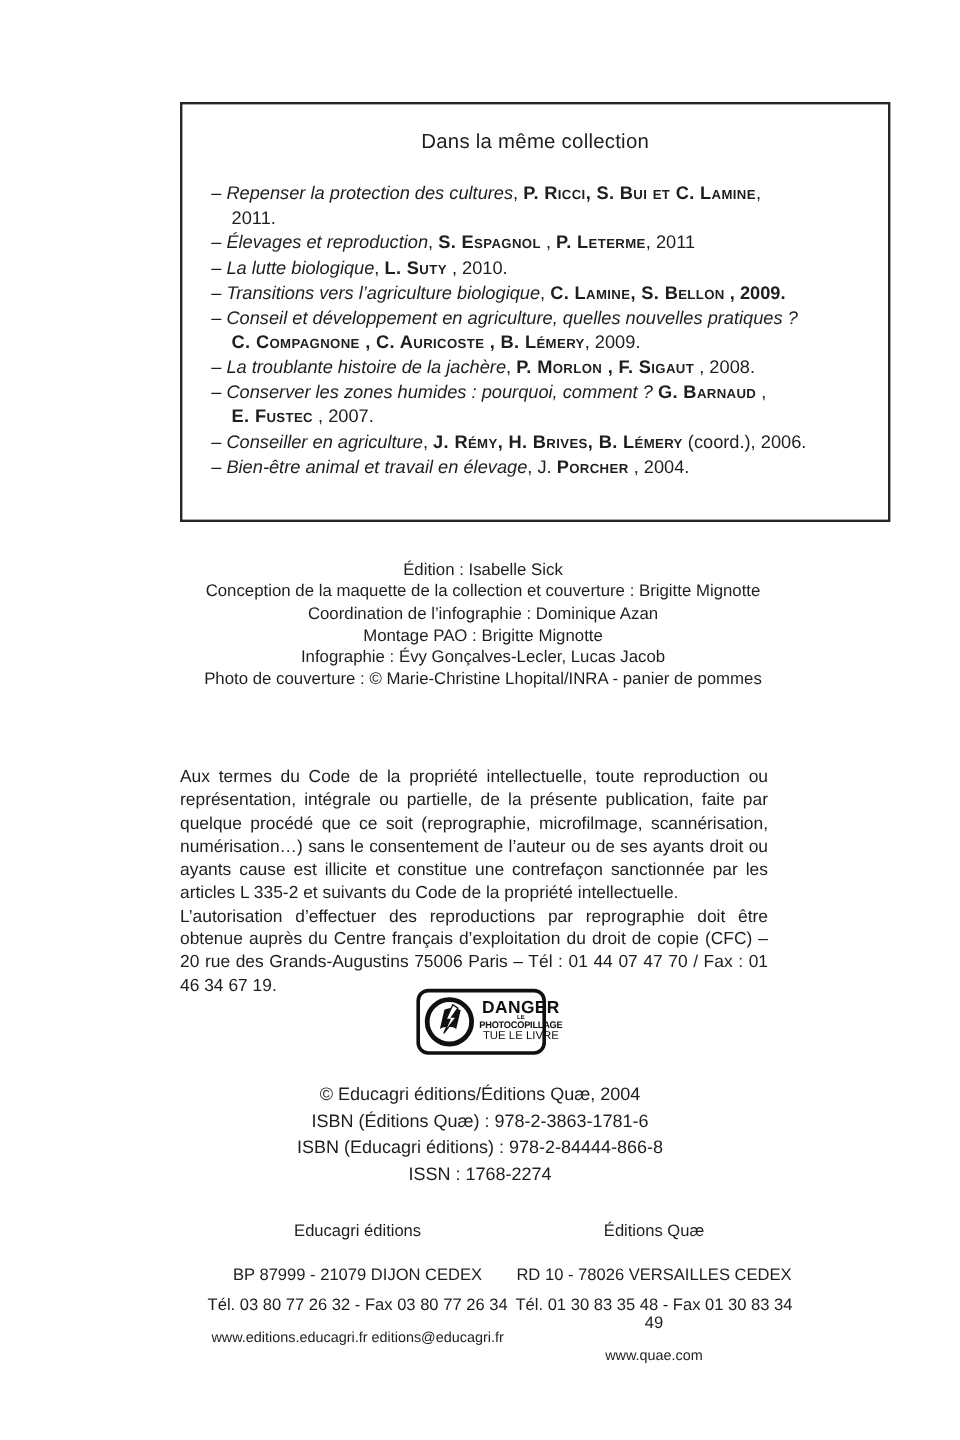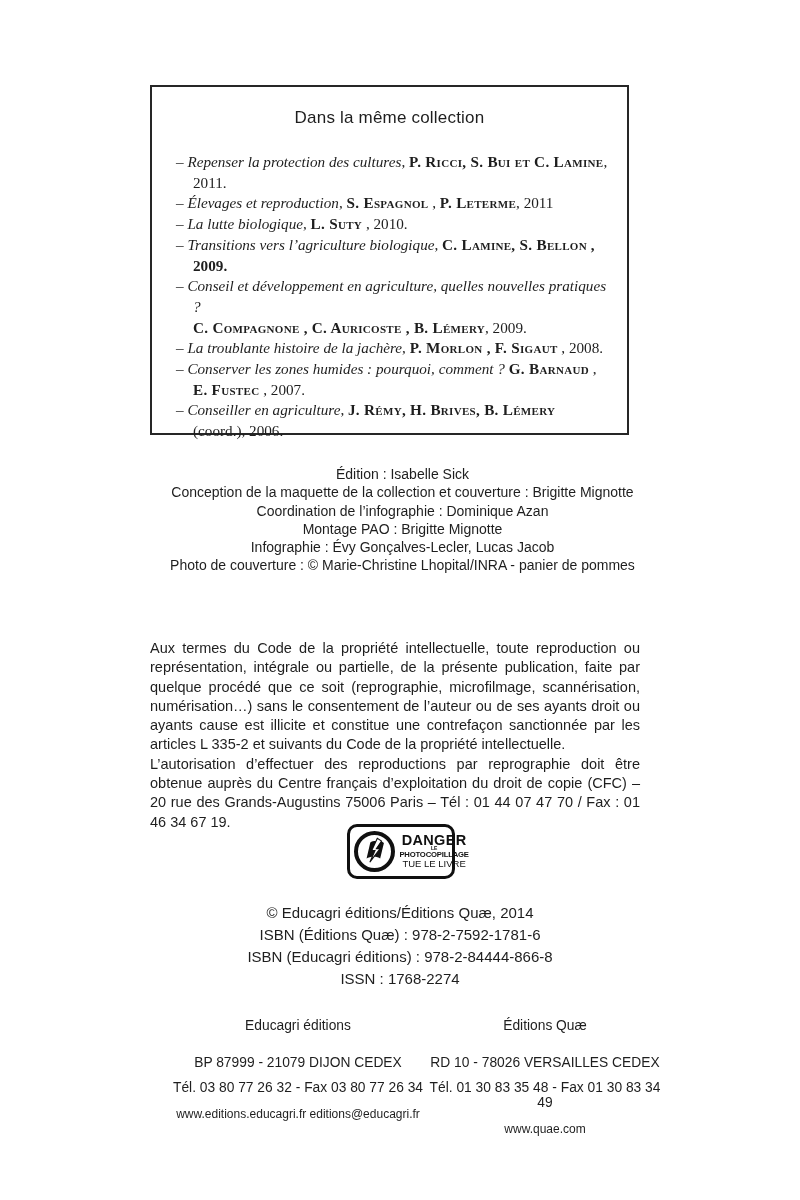--- a/index.html
+++ b/index.html
@@ -7,26 +7,26 @@
   body {
     width:800px; height:1200px; position:relative;
     font-family:"Liberation Sans", sans-serif;
     color:#1e1e1e;
     -webkit-font-smoothing:antialiased;
   }
   .page { position:absolute; inset:0; background:#ffffff; overflow:hidden; }
 
   
   .collection-box {
-    position:absolute; left:150px; top:85px; width:479px; height:350px;
+    position:absolute; left:150px; top:85px; width:592px; height:350px;
     border:2px solid #262626; background:#ffffff;
   }
   .collection-title { text-align:center; margin-top:21px; font-size:17px; letter-spacing:0.2px; }
   .collection-list { margin:24px 16px 0 24px; font-size:15.2px; line-height:20.7px; }
-  .coll-item { padding-left:17px; text-indent:-17px;font-family:Liberation Serif, serif; }
+  .coll-item { padding-left:17px; text-indent:-17px; }
   .seg-n  { font-style:normal; }
   .seg-i  { font-style:italic; }
   .seg-sc { font-variant:small-caps; font-weight:bold; letter-spacing:0.3px; }
   .seg-b  { font-weight:bold; }
 
   
   .credits { position:absolute; left:150px; top:465px; width:505px; font-size:14px; line-height:18.3px;text-align:center; }
 
   
   .legal { position:absolute; left:150px; top:639px; width:490px; font-size:14.5px; line-height:19.3px; text-align:justify; }
@@ -68,20 +68,21 @@
     <div class="collection-title">Dans la même collection</div>
     <div class="collection-list">
         <div class="coll-item"><span class="seg-n">–&nbsp;</span><span class="seg-i">Repenser la protection des cultures</span><span class="seg-n">, </span><span class="seg-sc">P. Ricci, S. Bui et C. Lamine</span><span class="seg-n">,</span><br><span class="seg-n">2011.</span></div>
         <div class="coll-item"><span class="seg-n">–&nbsp;</span><span class="seg-i">Élevages et reproduction</span><span class="seg-n">, </span><span class="seg-sc">S. Espagnol</span><span class="seg-n"> , </span><span class="seg-sc">P. Leterme</span><span class="seg-n">, 2011</span></div>
         <div class="coll-item"><span class="seg-n">–&nbsp;</span><span class="seg-i">La lutte biologique</span><span class="seg-n">, </span><span class="seg-sc">L. Suty</span><span class="seg-n"> , 2010.</span></div>
         <div class="coll-item"><span class="seg-n">–&nbsp;</span><span class="seg-i">Transitions vers l’agriculture biologique</span><span class="seg-n">, </span><span class="seg-sc">C. Lamine, S. Bellon</span><span class="seg-b"> , 2009.</span></div>
         <div class="coll-item"><span class="seg-n">–&nbsp;</span><span class="seg-i">Conseil et développement en agriculture, quelles nouvelles pratiques ?</span><br><span class="seg-sc">C. Compagnone , C. Auricoste , B. Lémery</span><span class="seg-n">, 2009.</span></div>
         <div class="coll-item"><span class="seg-n">–&nbsp;</span><span class="seg-i">La troublante histoire de la jachère</span><span class="seg-n">, </span><span class="seg-sc">P. Morlon , F. Sigaut</span><span class="seg-n"> , 2008.</span></div>
         <div class="coll-item"><span class="seg-n">–&nbsp;</span><span class="seg-i">Conserver les zones humides : pourquoi, comment ?</span><span class="seg-n"> </span><span class="seg-sc">G. Barnaud</span><span class="seg-n"> ,</span><br><span class="seg-sc">E. Fustec</span><span class="seg-n"> , 2007.</span></div>
         <div class="coll-item"><span class="seg-n">–&nbsp;</span><span class="seg-i">Conseiller en agriculture</span><span class="seg-n">, </span><span class="seg-sc">J. Rémy, H. Brives, B. Lémery</span><span class="seg-n"> (coord.), 2006.</span></div>
+        <div class="coll-item"><span class="seg-n">–&nbsp;</span><span class="seg-i">Bien-être animal et travail en élevage</span><span class="seg-n">, J. </span><span class="seg-sc">Porcher</span><span class="seg-n"> , 2004.</span></div>
       </div>
   </div>
 
   <div class="credits">
       <div>Édition : Isabelle Sick</div>
       <div>Conception de la maquette de la collection et couverture : Brigitte Mignotte</div>
       <div>Coordination de l’infographie : Dominique Azan</div>
       <div>Montage PAO : Brigitte Mignotte</div>
       <div>Infographie : Évy Gonçalves-Lecler, Lucas Jacob</div>
       <div>Photo de couverture : © Marie-Christine Lhopital/INRA - panier de pommes</div>
@@ -103,22 +104,22 @@
     </div>
     <div class="stamp-text">
       <div class="stamp-danger">DANGER</div>
       <div class="stamp-le">LE</div>
       <div class="stamp-photo">PHOTOCOPILLAGE</div>
       <div class="stamp-tue">TUE LE LIVRE</div>
     </div>
   </div>
 
   <div class="copyright">
-      <div>© Educagri éditions/Éditions Quæ, 2014</div>
-      <div>ISBN (Éditions Quæ) : 978-2-7592-1781-6</div>
+      <div>© Educagri éditions/Éditions Quæ, 2004</div>
+      <div>ISBN (Éditions Quæ) : 978-2-3863-1781-6</div>
       <div>ISBN (Educagri éditions) : 978-2-84444-866-8</div>
       <div>ISSN : 1768-2274</div>
     </div>
 
   <div class="pub-col pub-left">
     <div class="pub-name">Educagri éditions</div>
     <div class="pub-address">BP 87999 - 21079 DIJON CEDEX</div>
     <div class="pub-phone">Tél. 03 80 77 26 32 - Fax 03 80 77 26 34</div>
     <div class="pub-web">www.editions.educagri.fr  editions@educagri.fr</div>
   </div>

